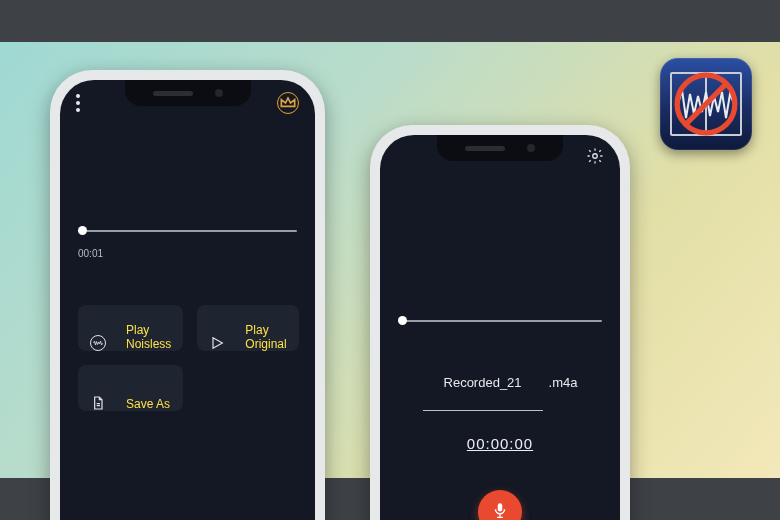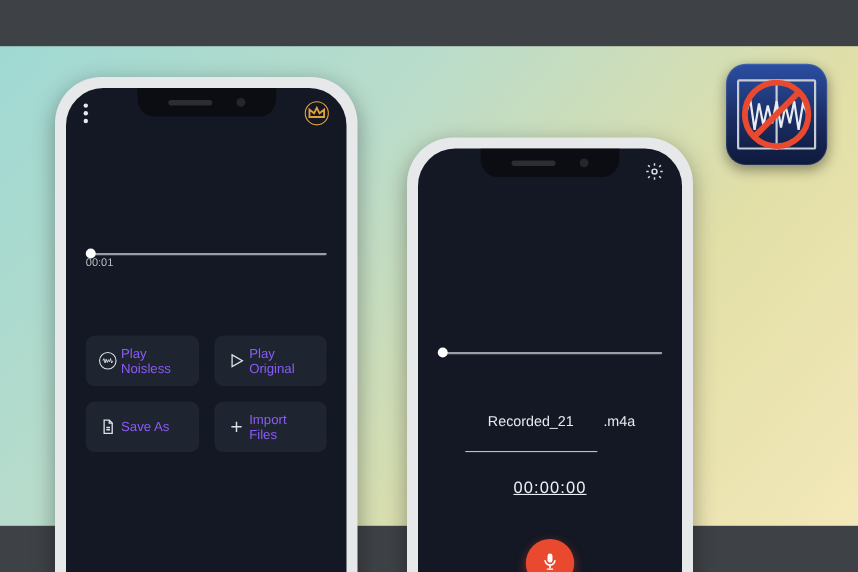--- a/index.html
+++ b/index.html
@@ -51,29 +51,29 @@
     display:flex; align-items:center; justify-content:center; color:#e0a23a; font-size:11px;
   }
   .gear { color:#dcdde2; }
   .prog {
     position:absolute; left:18px; right:18px;
   }
   .left .prog { top: 150px; }
   .right .prog { top: 185px; }
   .track { height:2px; background:#9b9ea7; border-radius:2px; position:relative; }
   .dot { position:absolute; width:9px; height:9px; background:#fff; border-radius:50%; top:-4px; left:0; }
-  .time { font-size:10px; color:#babcc3; margin-top:2px; }
+  .time { font-size:10px; color:#babcc3; margin-top:16px; }
   .btn-grid {
     position:absolute; left:18px; right:18px; top: 225px;
     display:grid; grid-template-columns:1fr 1fr; gap:14px;
   }
   .btn {
     background:#1e2430; border-radius:8px;
-    height:46px; display:flex; align-items:center; gap:4px;
-    padding:0 12px; font-size:12px; color:#8b5cf6; cursor:pointer;
+    height:46px; display:flex; align-items:flex-end; gap:20px;
+    padding:0 12px; font-size:12px; color:#fde047; cursor:pointer;
   }
   .ic { width:16px; height:16px; display:flex; align-items:center; justify-content:center; flex:0 0 16px; }
   .ic svg { width:16px; height:16px; }
   .wave-circ { width:16px; height:16px; border-radius:50%; border:1.5px solid #dfe1e6; display:flex; align-items:center; justify-content:center;}
   .wave-circ svg { width:10px; height:8px; }
   .fname-row {
     position:absolute; left:30px; right:30px; top:240px; text-align:center;
   }
   .fname-row .line { display:flex; align-items:baseline; justify-content:center; gap:6px; font-size:13px;}
   .fname-row input {
@@ -156,28 +156,20 @@
         <div class="btn">
           <span class="ic">
             <svg viewBox="0 0 24 24" fill="none" stroke="#dfe1e6" stroke-width="1.8">
                 <path d="M7 3 L14 3 L18 7 L18 21 L7 21 Z"></path>
                 <path d="M14 3 L14 7 L18 7"></path>
                 <path d="M10 13 L15 13 M10 16 L15 16"></path>
               </svg>
           </span>
           <span>Save As</span>
         </div>
-        <div class="btn">
-          <span class="ic">
-            <svg viewBox="0 0 24 24" stroke="#dfe1e6" stroke-width="2">
-                <path d="M12 5 L12 19 M5 12 L19 12"></path>
-              </svg>
-          </span>
-          <span>Import Files</span>
-        </div>
       </div>
     </div>
   </div>
 
   <div class="phone right">
     <div class="screen">
       <div class="notch">
           <span class="spk"></span>
           <span class="cam"></span>
         </div>

